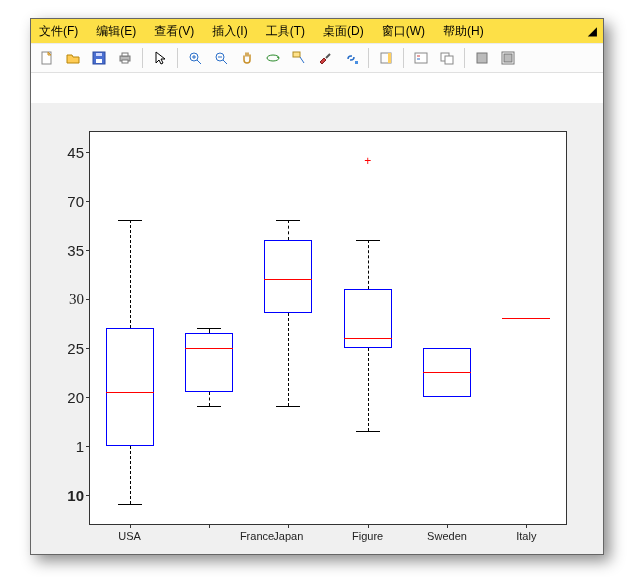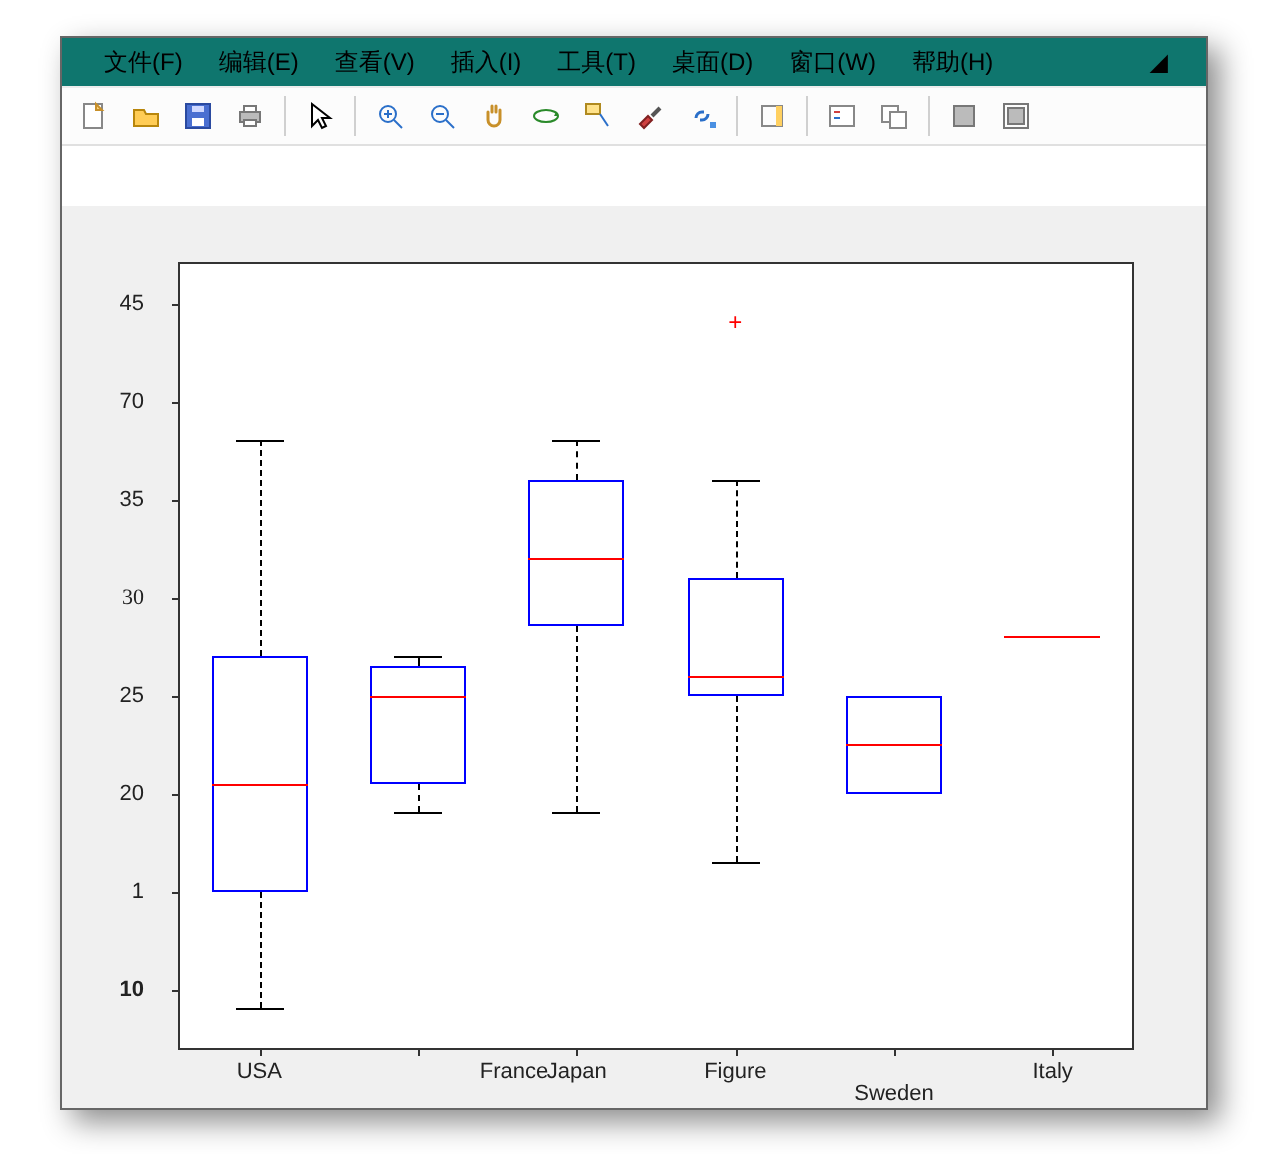--- a/index.html
+++ b/index.html
@@ -4,29 +4,29 @@
 <style>
   html,body{margin:0;padding:0;font-family:"Microsoft YaHei","Segoe UI",Arial,sans-serif;font-size:12px;background:#fff;color:#000;}
   .stage{width:632px;height:577px;position:relative;background:#fff;}
   .win{position:absolute;left:30px;top:18px;width:572px;height:535px;background:#fff;border:1px solid #666;box-shadow:6px 6px 14px rgba(0,0,0,0.45);}
   .titlebar{height:30px;display:flex;align-items:center;padding:0 8px;background:#fff;border-bottom:1px solid #e8e8e8;}
   .titlebar .icon{width:16px;height:16px;margin-right:6px;display:flex;align-items:center;justify-content:center;}
   .titlebar .title{flex:1;font-size:12px;color:#000;}
   .winbtns{display:flex;gap:0;}
   .winbtn{width:44px;height:28px;display:flex;align-items:center;justify-content:center;color:#000;}
   .winbtn svg{pointer-events:none;}
-  .menubar{height:24px;display:flex;align-items:center;padding:0 19px;gap:14px;background:#0f766e;border-bottom:1px solid #ececec;font-size:12px;color:#000;}
+  .menubar{height:24px;display:flex;align-items:center;padding:0 6px;gap:14px;background:#fde047;border-bottom:1px solid #ececec;font-size:12px;color:#000;}
   .menubar .menuitem{padding:2px 2px;}
   .menubar .drop{margin-left:auto;color:#000;}
   .toolbar{height:28px;display:flex;align-items:center;padding:0 4px;gap:2px;background:#fcfcfc;border-bottom:1px solid #e0e0e0;}
   .tbtn{width:22px;height:22px;display:flex;align-items:center;justify-content:center;border:1px solid transparent;border-radius:2px;}
   .tsep{width:1px;height:20px;background:#d0d0d0;margin:0 3px;}
   .figarea{position:absolute;left:0;right:0;top:84px;bottom:0;background:#f0f0f0;}
   .axes{position:absolute;left:58px;top:28px;width:476px;height:392px;background:#fff;border:1px solid #333;}
-  .ytick{position:absolute;right:100%;transform:translateY(-50%);padding-right:18px;font-size:11px;color:#222;white-space:nowrap;}
+  .ytick{position:absolute;right:100%;transform:translateY(-50%);padding-right:6px;font-size:15px;color:#222;white-space:nowrap;}
   .ytk{position:absolute;left:-4px;width:4px;height:1px;background:#333;}
   .xtick{position:absolute;top:100%;transform:translateX(-50%);padding-top:6px;font-size:11px;color:#222;white-space:nowrap;}
   .xtk{position:absolute;bottom:-4px;width:1px;height:4px;background:#333;}
   .box{position:absolute;border:1px solid #00f;background:transparent;box-sizing:border-box;}
   .median{position:absolute;height:1px;background:#f00;}
   .whisk{position:absolute;width:0;border-left:1px dashed #000;}
   .cap{position:absolute;height:1px;background:#000;}
   .outlier{position:absolute;color:#f00;font-size:12px;line-height:12px;transform:translate(-50%,-50%);}
 </style>
 </head>
@@ -204,21 +204,21 @@
           <div class="median" style="left: 174.333px; width: 48px; top: 147px;"></div>
           <div class="xtick" style="left: 277.667px;">Figure</div>
           <div class="xtk" style="left: 277.667px;"></div>
           <div class="whisk" style="left: 277.667px; top: 107.8px; height: 49px;"></div>
           <div class="cap" style="left: 265.667px; width: 24px; top: 107.8px;"></div>
           <div class="whisk" style="left: 277.667px; top: 215.6px; height: 83.3px;"></div>
           <div class="cap" style="left: 265.667px; width: 24px; top: 298.9px;"></div>
           <div class="box" style="left: 253.667px; width: 48px; top: 156.8px; height: 58.8px;"></div>
           <div class="median" style="left: 253.667px; width: 48px; top: 205.8px;"></div>
           <div class="outlier" style="left: 277.667px; top: 29.4px;">+</div>
-          <div class="xtick" style="left: 357px; margin-top: 11px;">Sweden</div>
+          <div class="xtick" style="left: 357px;">Sweden</div>
           <div class="xtk" style="left: 357px;"></div>
           <div class="box" style="left: 333px; width: 48px; top: 215.6px; height: 49px;"></div>
           <div class="median" style="left: 333px; width: 48px; top: 240.1px;"></div>
           <div class="xtick" style="left: 436.333px;">Italy</div>
           <div class="xtk" style="left: 436.333px;"></div>
           <div class="median" style="left: 412.333px; width: 48px; top: 186.2px;"></div>
         </div>
     </div>
   </div>
 </div>

